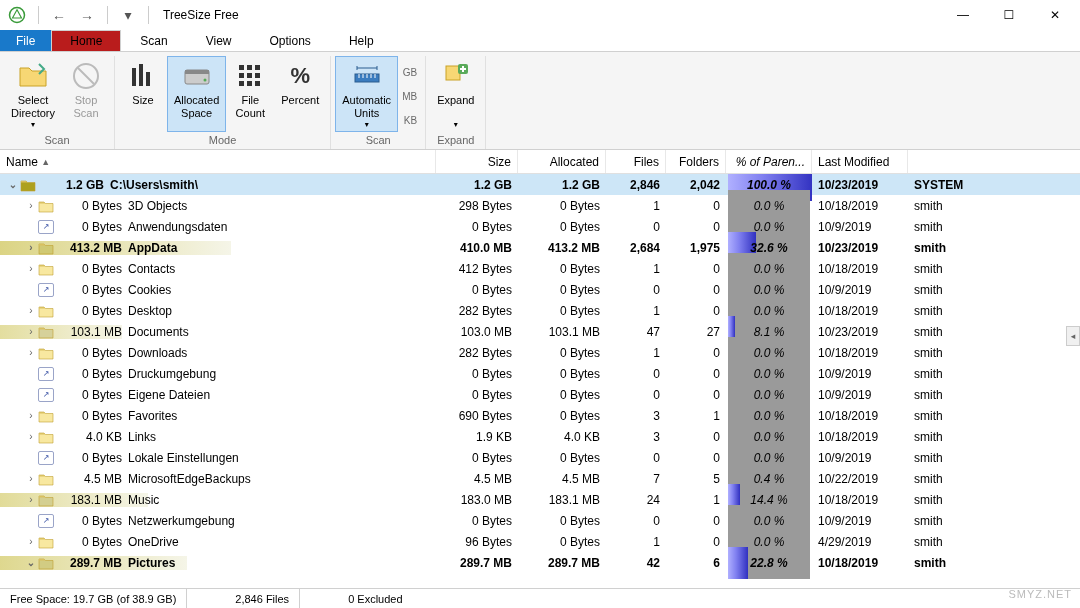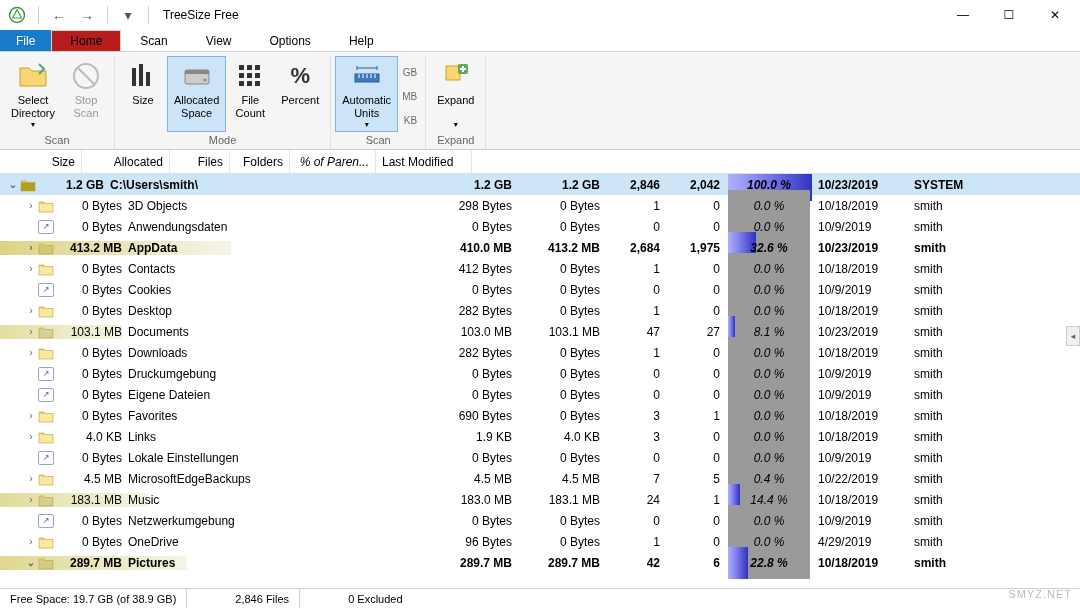--- a/index.html
+++ b/index.html
@@ -212,20 +212,21 @@
           <br>
           <span class="drop">▾</span>
       </div>
     </div>
     <div class="glabel">Expand</div>
   </div>
 </div>
 
 <div class="grid">
   <div class="ghead">
+    <div class="c-name"><span>Name</span>&nbsp;<span style="font-size:9px;color:#666">▲</span></div>
     <div class="c-size right">Size</div>
     <div class="c-alloc right">Allocated</div>
     <div class="c-files right">Files</div>
     <div class="c-folders right">Folders</div>
     <div class="c-pct right">% of Paren...</div>
     <div class="c-mod">Last Modified</div>
   </div>
   <div class="gbody" id="gbody">
       <div class="row selected bold">
         <div class="cell c-name tree" style="padding-left:6px;">

